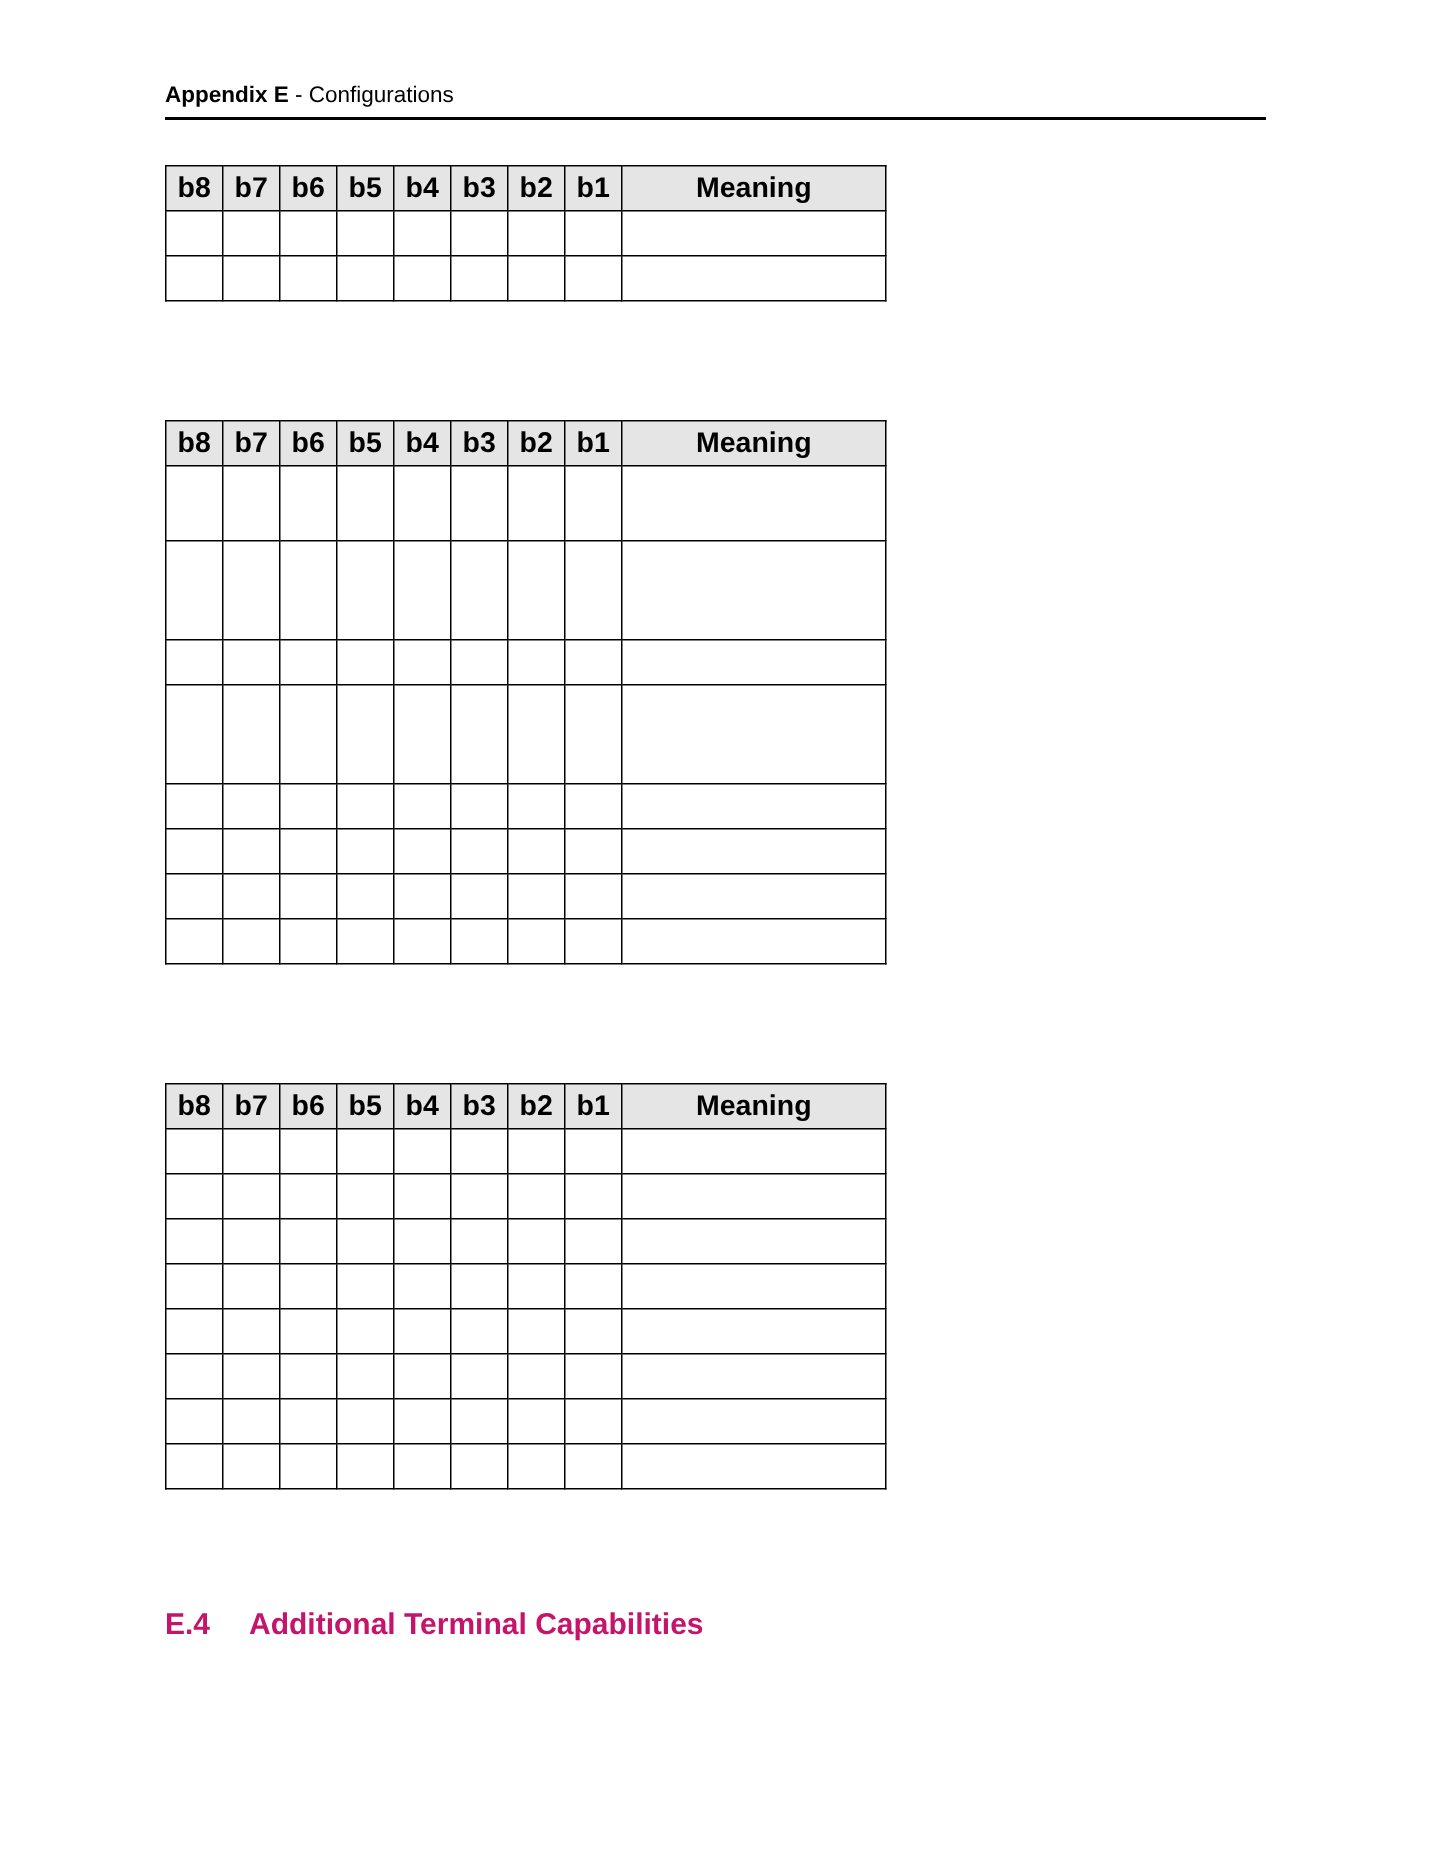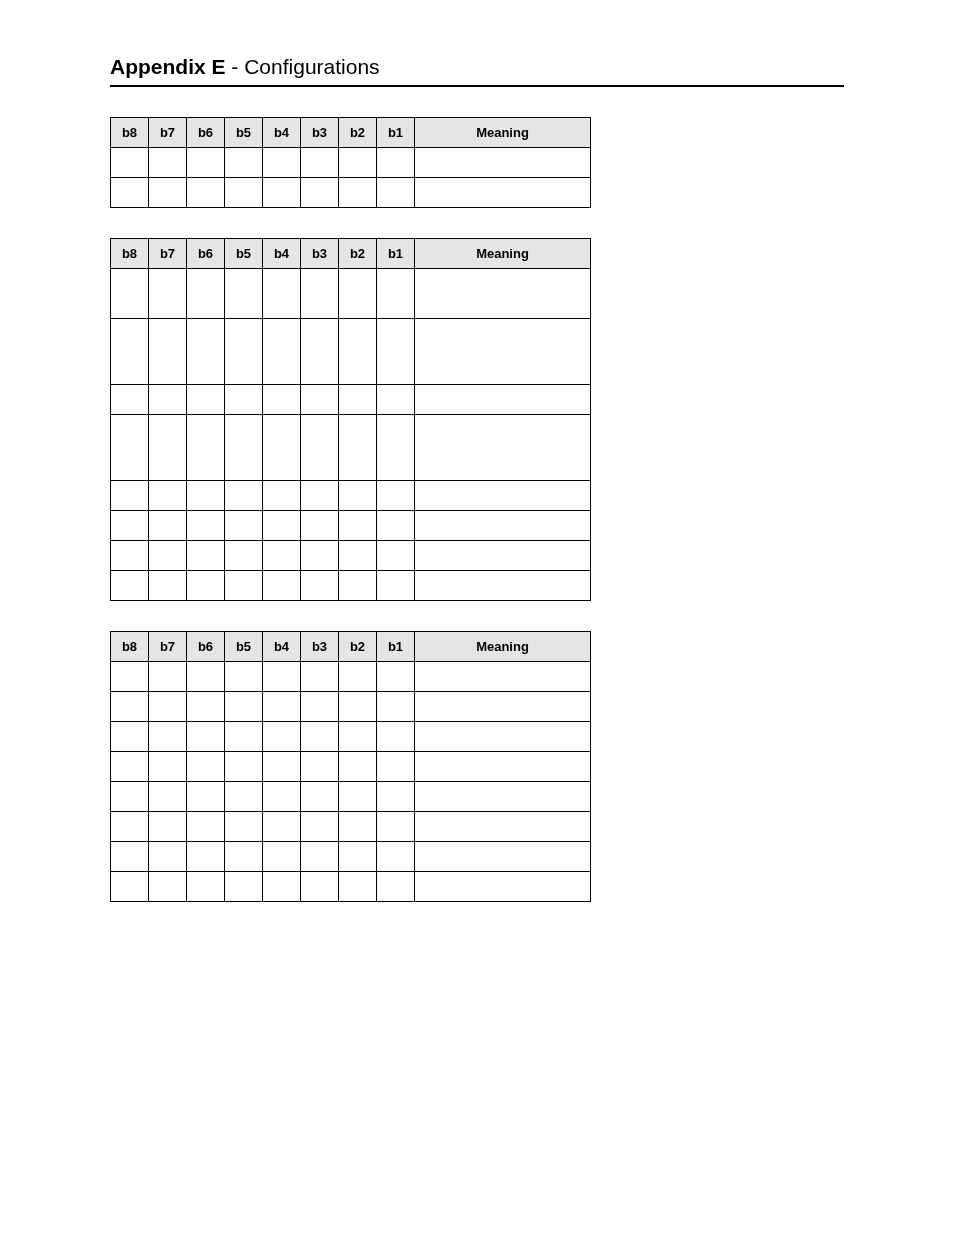--- a/index.html
+++ b/index.html
@@ -10,32 +10,32 @@
     background: #fff;
     color: #000;
     width: 954px;
   }
   .page {
     padding: 55px 110px 40px 110px;
     min-height: 1235px;
     position: relative;
   }
   .header-line {
-    font-size: 21px;
+    font-size: 15px;
     font-weight: bold;
     padding-bottom: 6px;
     border-bottom: 2px solid #000;
     margin-bottom: 30px;
   }
   .header-line .bold { font-weight: 900; }
   .header-line .light { font-weight: 400; }
   table.bit-table {
     border-collapse: collapse;
-    margin-bottom: 30px;
-    font-size: 13px;
+    margin-bottom: 79px;
+    font-size: 19px;
   }
   table.bit-table th, table.bit-table td {
     border: 1px solid #000;
     text-align: center;
     vertical-align: middle;
   }
   table.bit-table th {
     background: #e5e5e5;
     font-weight: bold;
     height: 30px;
@@ -312,14 +312,17 @@
           <td style="height: 30px;"></td>
           <td style="height: 30px;"></td>
           <td style="height: 30px;"></td>
           <td style="height: 30px;"></td>
           <td style="height: 30px;"></td>
           <td style="height: 30px;"></td>
         </tr>
       </tbody>
     </table>
 
+  <div class="section-heading">
+    <span class="num">E.4</span><span>Additional Terminal Capabilities</span>
+  </div>
 
 </div>
 
 </body></html>

